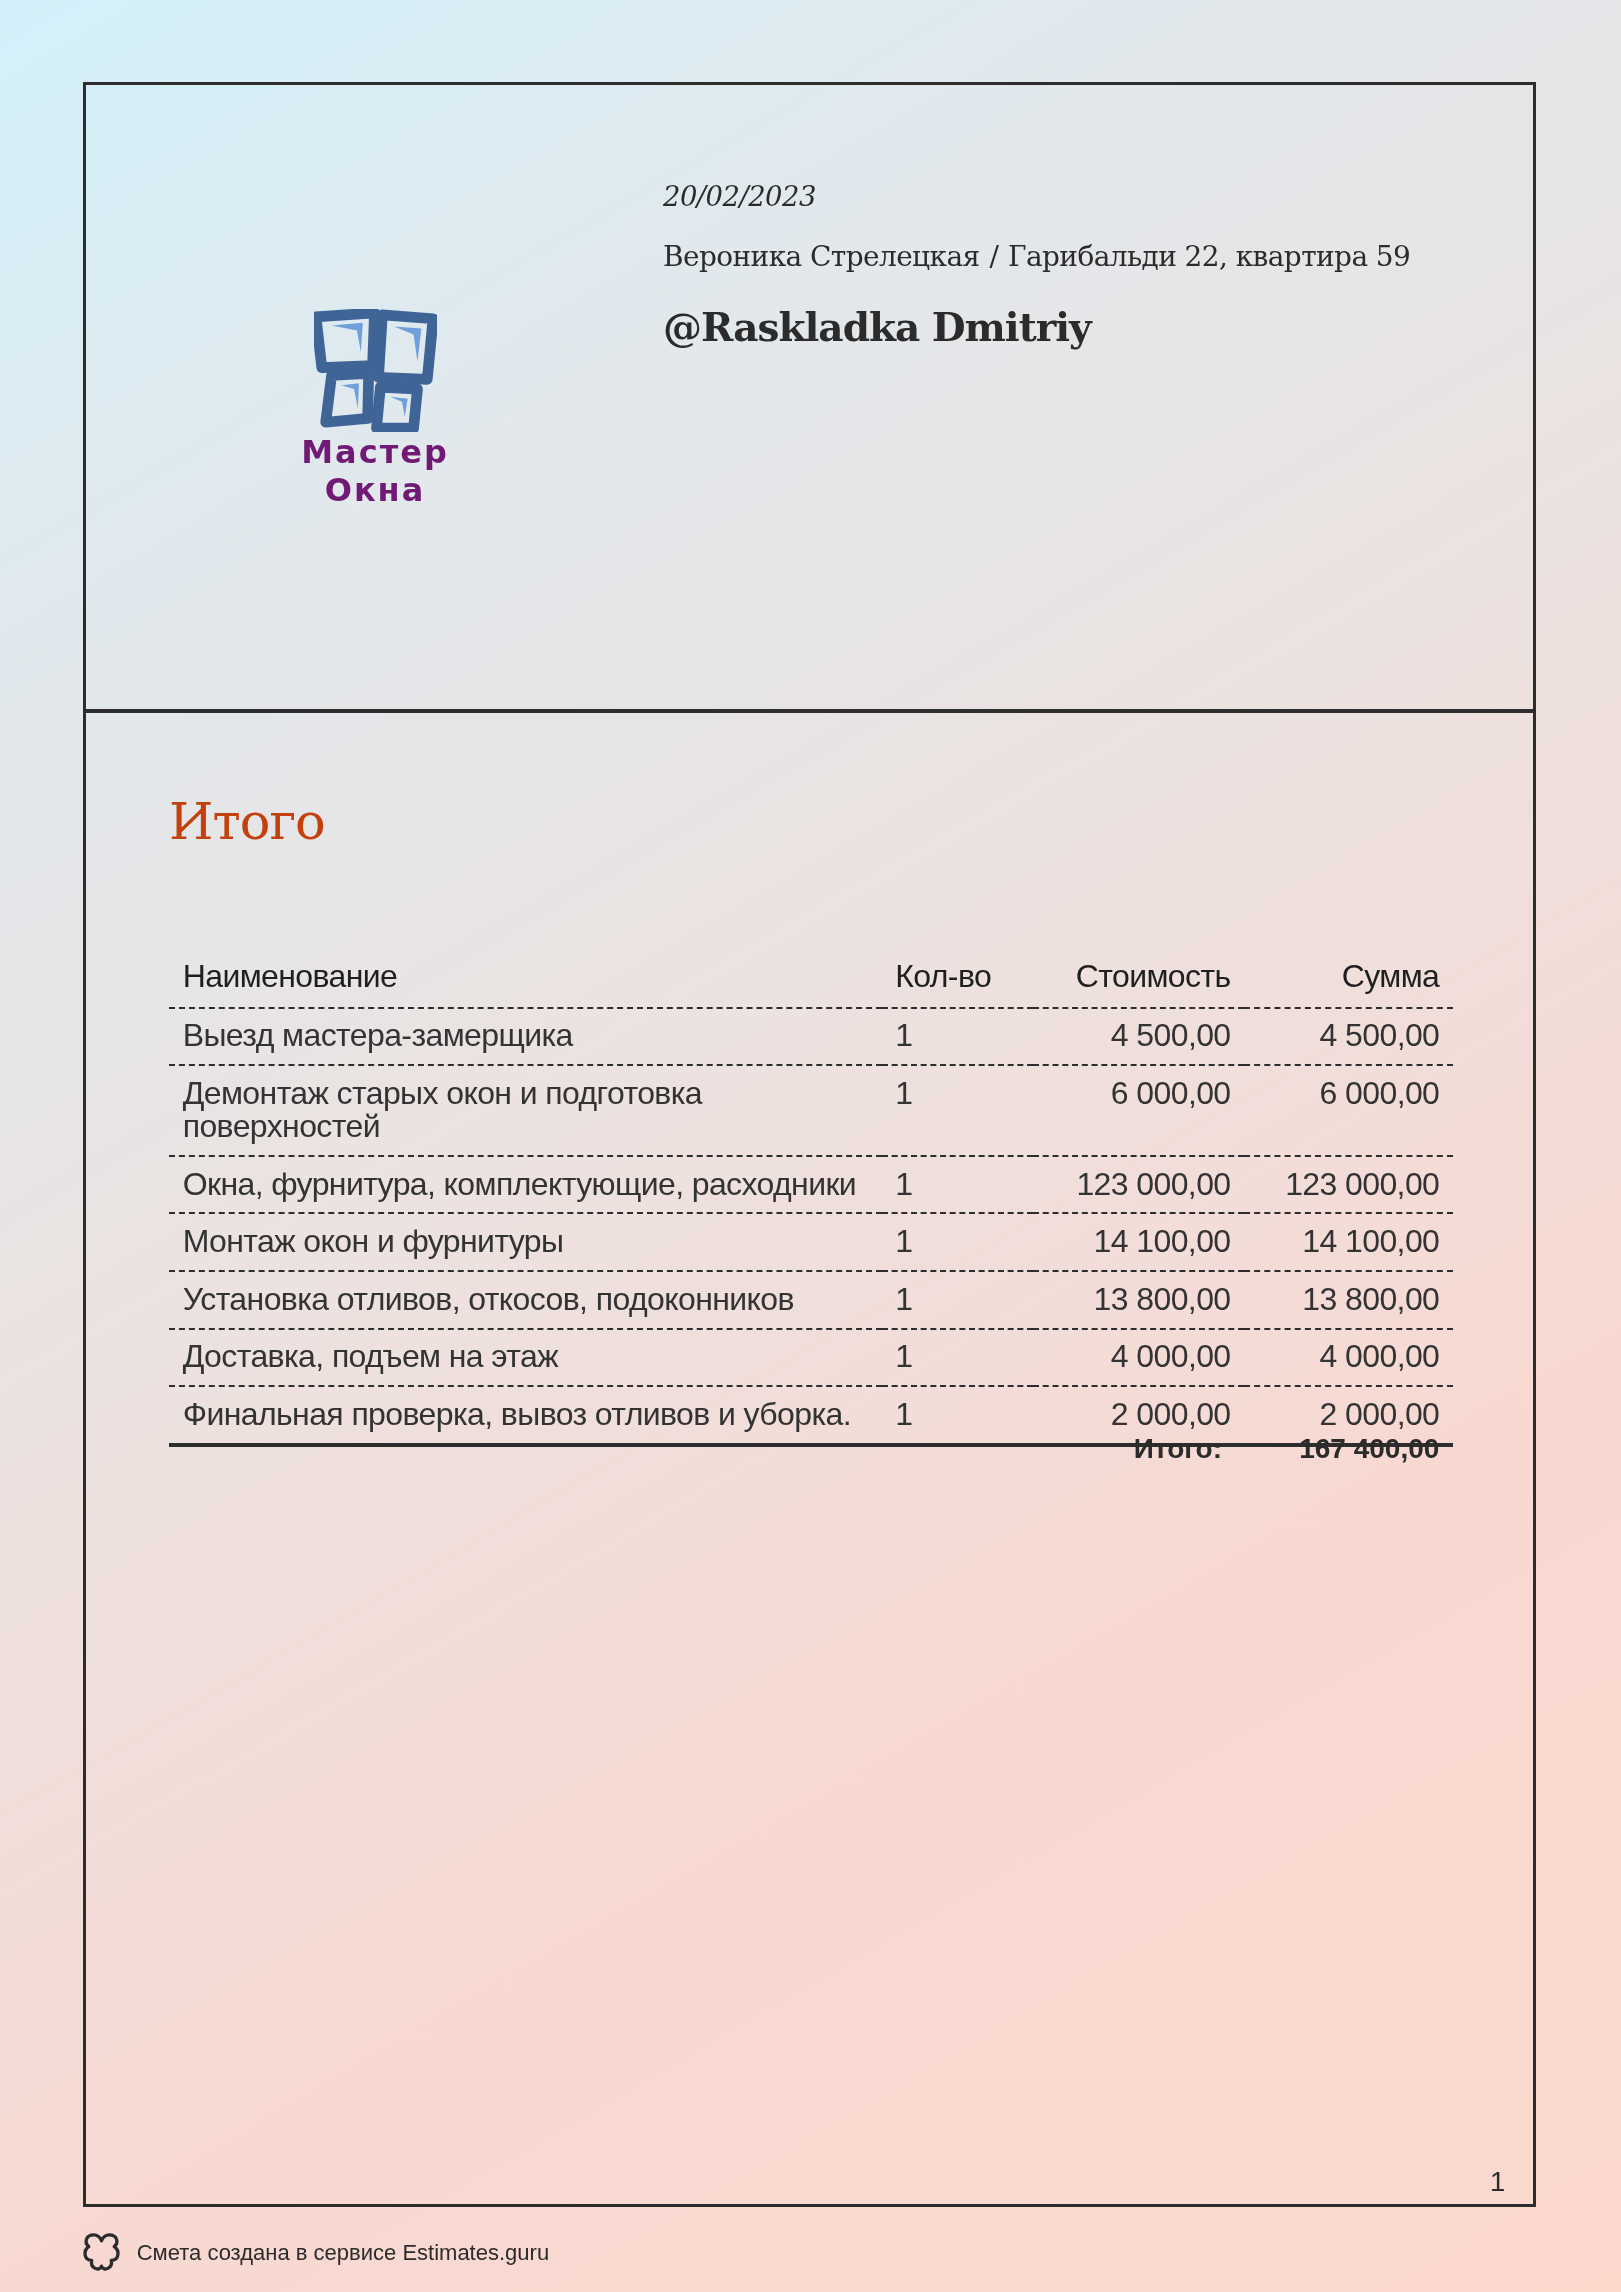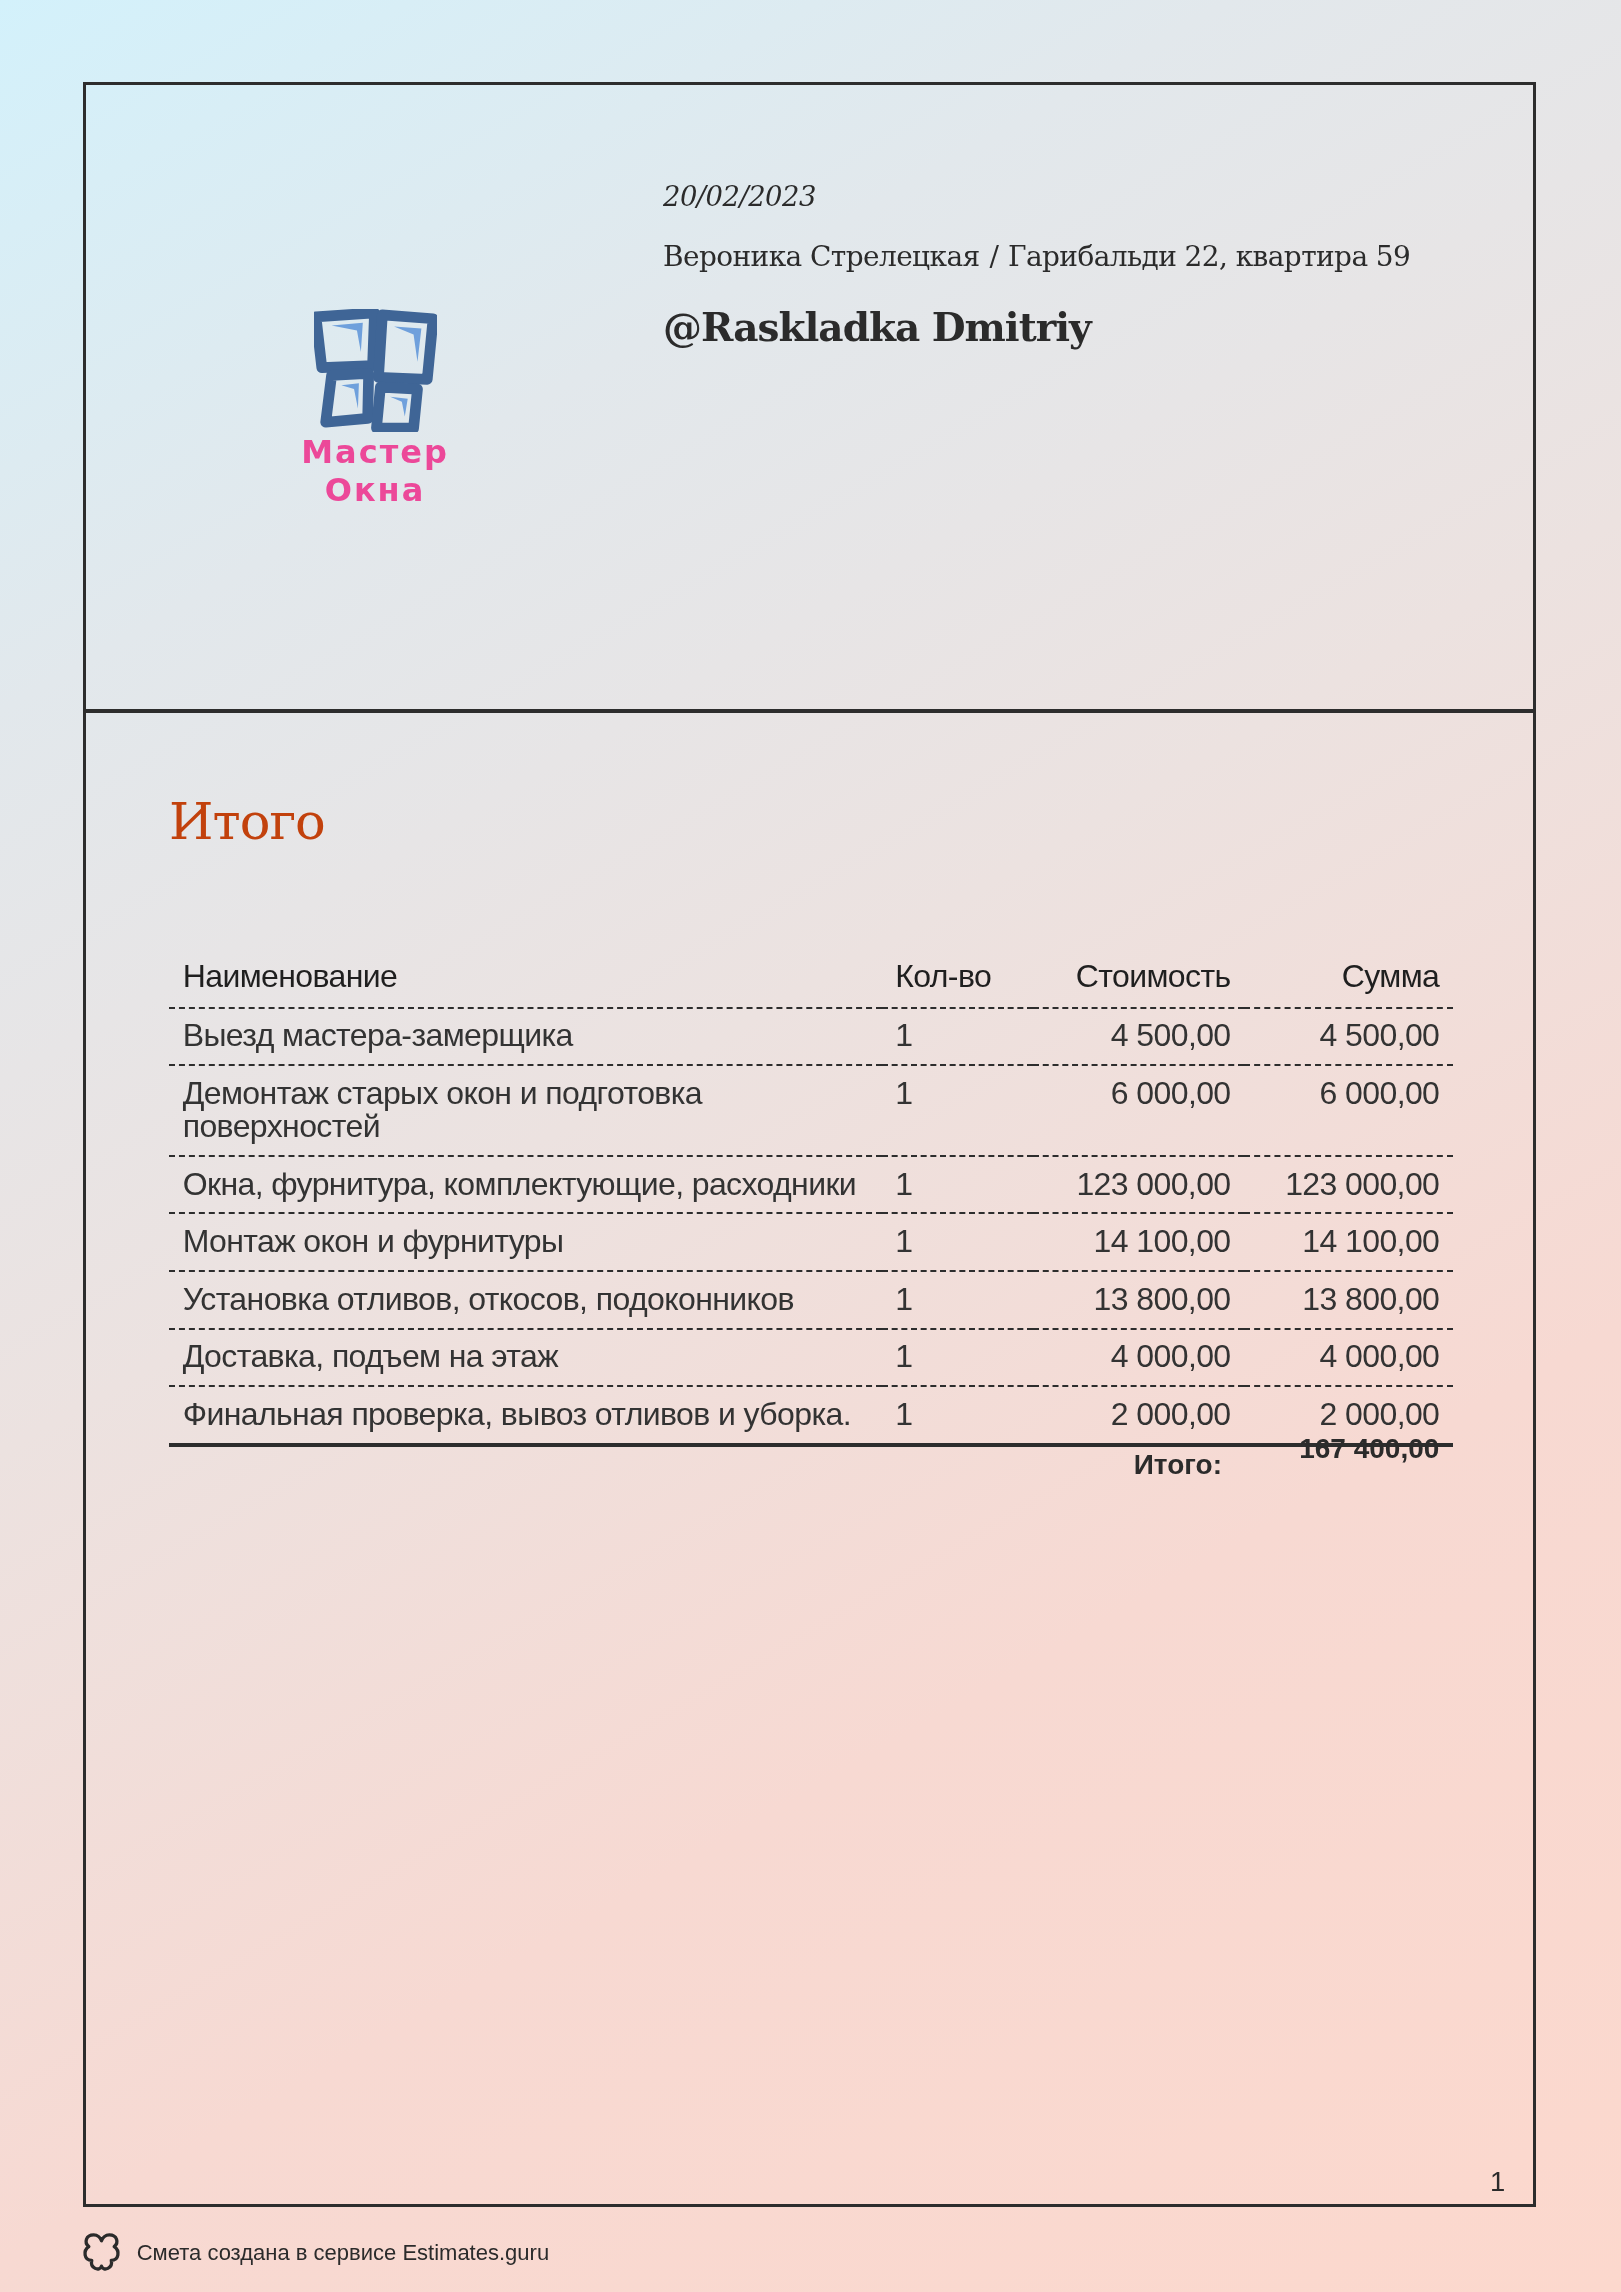--- a/index.html
+++ b/index.html
@@ -34,21 +34,21 @@
     .logo svg { position: absolute; left: 64px; top: 4.9px; }
     .logo-text {
       position: absolute;
       left: 0; top: 129px;
       width: 250px;
       text-align: center;
       font-family: "DejaVu Sans", sans-serif;
       font-weight: bold;
       font-size: 32px;
       letter-spacing: 2px;
-      color: #ec4899;
+      color: #701a75;
     }
     
     .hdr {
       position: absolute;
       left: 663px; top: 157px;
       width: 784px;
       font-family: "DejaVu Serif", serif;
       margin-top: 24px;
     }
     .date {
@@ -125,21 +125,21 @@
       position: absolute;
       left: 169px; top: 1433px;
       width: 1284px;
       font-family: "Liberation Sans", sans-serif;
       font-weight: bold;
       font-size: 28px;
       color: #2b2b2b;
     }
     .total-label {
       position: absolute;
-      right: 231px; top: 16px;
+      right: 231px; top: 0;
       text-align: right;
     }
     .total-value {
       position: absolute;
       right: 13.7px; top: 0;
       text-align: right;
     }
     .page-number {
       position: absolute;
       left: 1490px; top: 2166px;

